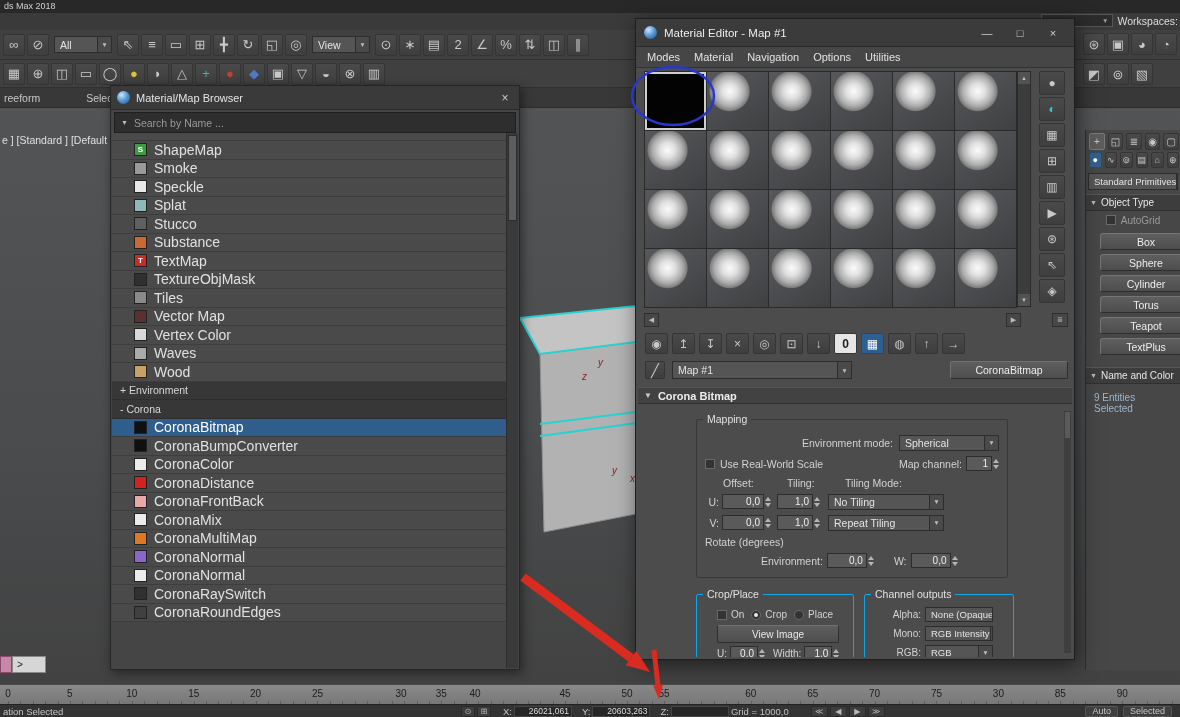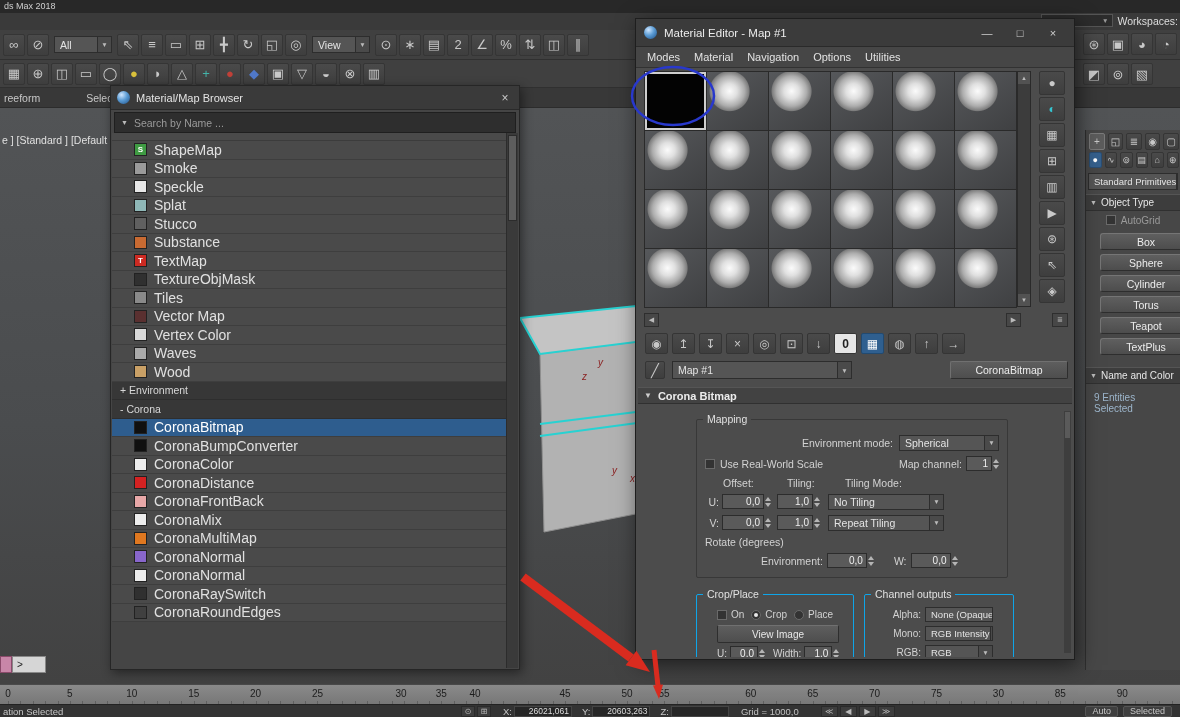--- a/index.html
+++ b/index.html
@@ -149,21 +149,21 @@
             background:repeating-linear-gradient(90deg,#5f5f5f 0 1px,transparent 1px 12.38px)}
   .statusbar{position:absolute;left:0;top:704px;width:100%;height:13px;background:#333;border-top:1px solid #222;
              display:flex;align-items:center;font-size:9.5px;color:#c6c6c6;z-index:2;box-sizing:border-box}
   .sb-left{width:106px;padding-left:3px;flex:none;white-space:nowrap;overflow:hidden}
   .sb-icons{display:flex;margin-left:352px}
   .sb-ico{width:14px;height:11px;font-size:8px;display:flex;align-items:center;justify-content:center;color:#bbb;
           background:#3d3d3d;border:1px solid #2a2a2a;margin-right:2px;box-sizing:border-box}
   .sb-field{display:flex;align-items:center;gap:2px;margin-left:10px}
   .sb-field .fv{width:58px;height:11px;background:#262626;border:1px solid #444;font-size:8.5px;color:#ddd;display:flex;
                 align-items:center;justify-content:flex-end;padding-right:2px;box-sizing:border-box}
-  .sb-grid{margin-left:12px;color:#c0c0c0;white-space:nowrap}
+  .sb-grid{margin-left:2px;color:#c0c0c0;white-space:nowrap}
   .sb-transport{display:flex;margin-left:22px}
   .sb-transport .sb-ico{width:17px}
   .sb-btn{height:11px;padding:0 6px;background:#3f3f3f;border:1px solid #555;display:flex;align-items:center;
           font-size:9px;border-radius:2px;box-sizing:border-box}
   .sb-auto{margin-left:auto}
   .sb-selected{margin:0 8px 0 5px}
   
   svg.ann{position:absolute;left:0;top:0;width:1180px;height:717px;z-index:30;pointer-events:none}
 </style>
 </head>

